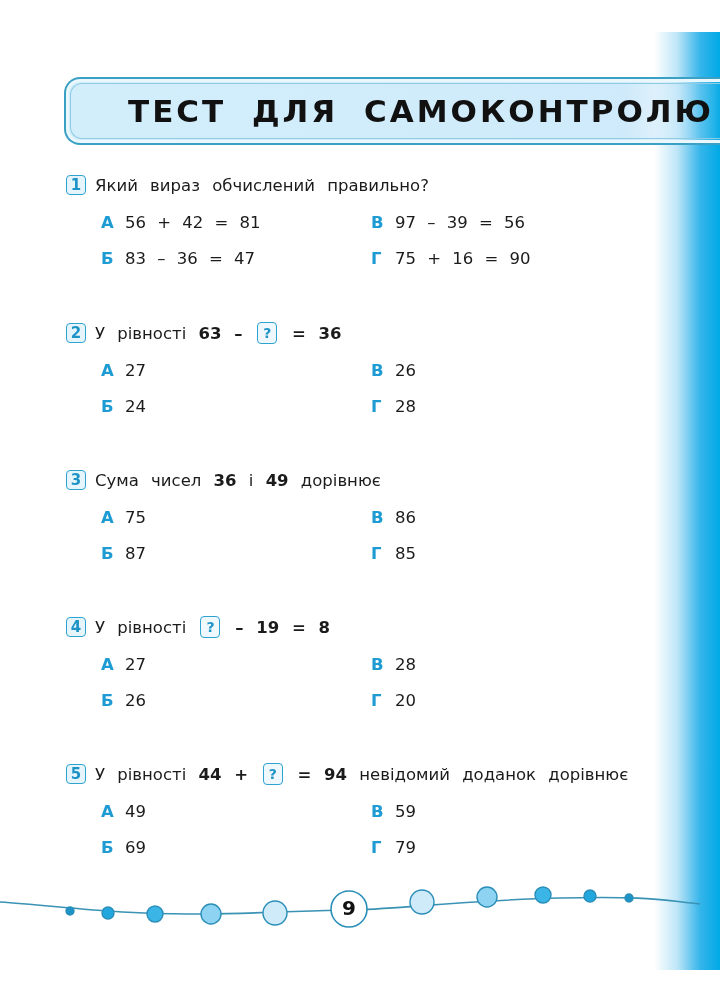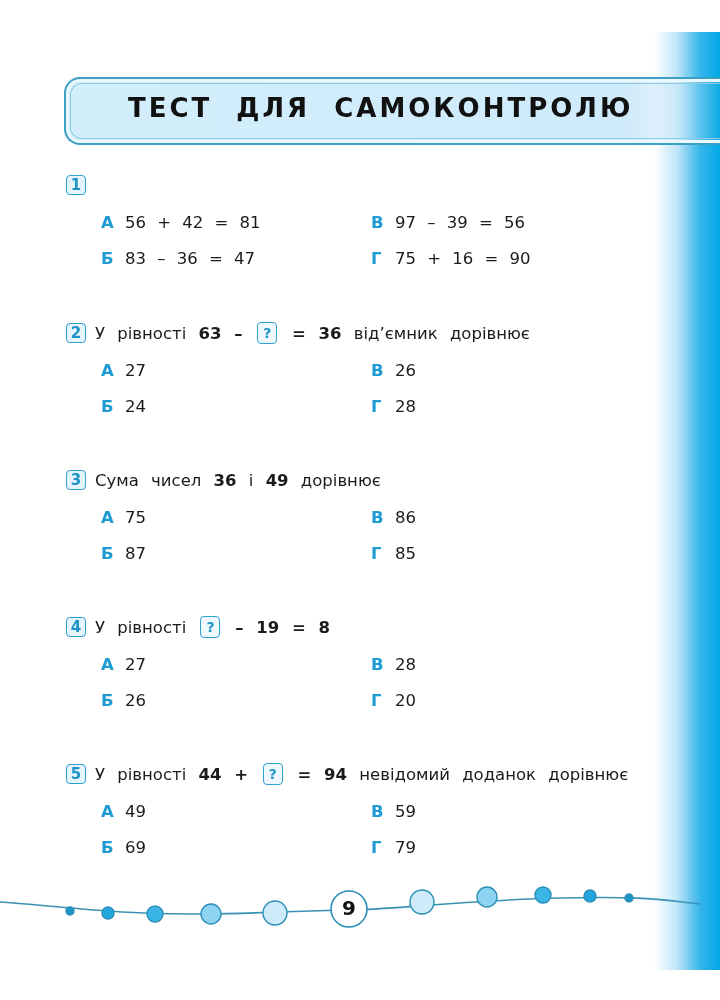--- a/index.html
+++ b/index.html
@@ -21,21 +21,21 @@
     background: linear-gradient(to right, #d3eefb 0%, #cfeafa 85%, rgba(207,234,250,0) 100%);
     box-shadow: inset 0 0 0 3px #eaf7fd;
   }
   .title-bar .inner {
     position: absolute; left: 4px; top: 4px; right: 0; bottom: 4px;
     border: 1px solid #8fcbe3; border-right: none; border-radius: 12px 0 0 12px;
   }
   .title-text {
     position: absolute; left: 62px; top: 14px;
     font-family: "DejaVu Sans", sans-serif; font-weight: bold;
-    font-size: 26px; letter-spacing: 3px; color: #111;
+    font-size: 31px; letter-spacing: 3px; color: #111;
     word-spacing: 12px;
     text-align: center;
   }
   .question { position: absolute; left: 66px; width: 600px; }
   .q-head { display: flex; align-items: center; height: 26px; font-size: 16.5px; }
   .num-box {
     display: inline-flex; align-items: center; justify-content: center;
     width: 20px; height: 20px; box-sizing: border-box;
     border: 1.5px solid #2ea3d1; border-radius: 4px;
     background: #e6f5fc; color: #1e93c6; font-weight: bold; font-size: 15px;
@@ -63,36 +63,36 @@
 
 <div class="title-bar">
   <div class="inner"></div>
   <div class="title-text">ТЕСТ ДЛЯ САМОКОНТРОЛЮ</div>
 </div>
 
 <div id="questions">
     <div class="question" style="top: 172px;">
       <div class="q-head">
         <span class="num-box">1</span>
+        <span class="q-text">Який вираз обчислений правильно?</span>
       </div>
       <div class="answers">
         <div class="ans col1 row1"><span class="letter">А</span><span>56 + 42 = 81</span></div>
         <div class="ans col1 row2"><span class="letter">Б</span><span>83 – 36 = 47</span></div>
         <div class="ans col2 row1"><span class="letter">В</span><span>97 – 39 = 56</span></div>
         <div class="ans col2 row2"><span class="letter">Г</span><span>75 + 16 = 90</span></div>
       </div>
     </div>
     <div class="question" style="top: 320px;">
       <div class="q-head">
         <span class="num-box">2</span>
         <span class="q-text">У рівності </span>
         <span class="q-text b">63 – </span>
         <span class="qbox">?</span>
         <span class="q-text b"> = 36</span>
-        <span class="q-text"> від’ємник дорівнює</span>
       </div>
       <div class="answers">
         <div class="ans col1 row1"><span class="letter">А</span><span>27</span></div>
         <div class="ans col1 row2"><span class="letter">Б</span><span>24</span></div>
         <div class="ans col2 row1"><span class="letter">В</span><span>26</span></div>
         <div class="ans col2 row2"><span class="letter">Г</span><span>28</span></div>
       </div>
     </div>
     <div class="question" style="top: 467px;">
       <div class="q-head">

